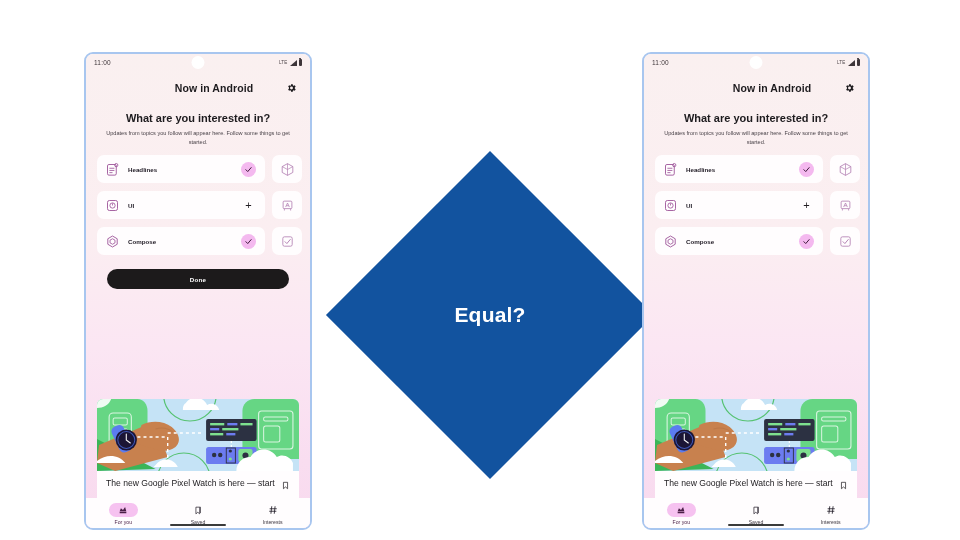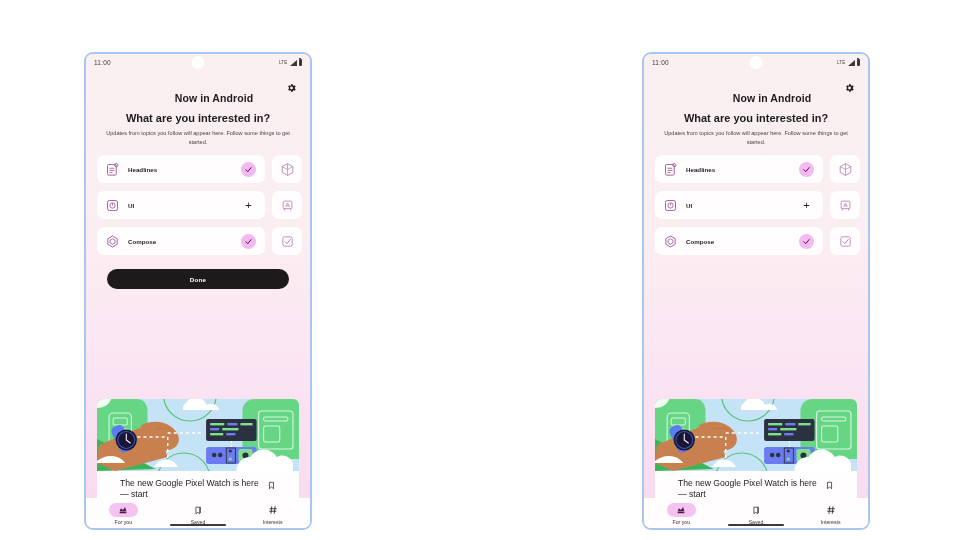--- a/index.html
+++ b/index.html
@@ -37,21 +37,21 @@
   .sig{width:0;height:0;border-style:solid;border-width:0 0 6px 7px;border-color:transparent transparent #3d3539 transparent;}
   .batt{width:3.5px;height:7px;background:#3d3539;border-radius:1px;position:relative;}
   .batt:after{content:"";position:absolute;top:-1.3px;left:.9px;width:1.7px;height:1px;background:#3d3539;border-radius:1px;}
   .notch{
     position:absolute;left:50%;top:2px;transform:translateX(-50%);
     width:13px;height:13px;border-radius:50%;background:#ffffff;
   }
 
   
   .appbar{
-    flex:0 0 auto;height:33px;display:flex;align-items:flex-end;
+    flex:0 0 auto;height:33px;display:flex;align-items:center;
     justify-content:center;position:relative;margin-left:32px;
   }
   .app-title{font-size:10.5px;font-weight:bold;color:#1d1b1e;letter-spacing:.1px;}
   .gear{position:absolute;right:13px;top:50%;transform:translateY(-50%);
         width:11px;height:11px;display:block;}
 
   
   .ob-head{padding:8px 12px 0;text-align:center;flex:0 0 auto;}
   .ob-title{font-size:11px;font-weight:bold;color:#1d1b1e;margin-bottom:5px;}
   .ob-sub{font-size:5.6px;line-height:1.55;color:#4b444a;padding:0 8px;}
@@ -79,21 +79,21 @@
   .done-btn{
     height:20px;border-radius:12px;background:#1c1a1b;color:#ffffff;
     display:flex;align-items:center;justify-content:center;
     font-size:6.2px;font-weight:bold;letter-spacing:.2px;border:none;width:100%;
   }
   .spacer{flex:1 1 auto;}
 
   
   .feed{flex:0 0 auto;background:#fffdfe;margin:0 11px;border-radius:6px 6px 0 0;overflow:hidden;}
   .hero{width:100%;height:72px;display:block;}
-  .feed-body{display:flex;align-items:flex-start;padding:7px 23px 0;height:27px;box-sizing:border-box;}
+  .feed-body{display:flex;align-items:flex-start;padding:7px 9px 0;height:27px;box-sizing:border-box;}
   .feed-title{flex:1;font-size:8.6px;line-height:1.25;color:#1d1b1e;overflow:hidden;}
   .bookmark{width:9px;height:11px;flex:0 0 auto;margin-top:2px;}
 
   
   .bottomnav{
     flex:0 0 auto;background:#fffdfe;display:flex;align-items:center;
     justify-content:space-around;padding:5px 0 3px;position:relative;
   }
   .navitem{display:flex;flex-direction:column;align-items:center;width:58px;}
   .navpill{
@@ -305,20 +305,24 @@
               </svg>
           </span>
           <span class="navlabel">Interests</span>
         </div>
         <div class="gesturebar"></div>
       </div>
 
     </div>
   </div>
 
+  <div class="diamond-wrap">
+    <div class="diamond"></div>
+    <div class="diamond-label">Equal?</div>
+  </div>
 
   <div class="phone right">
     <div class="screen">
 
       <div class="statusbar">
         <span class="clock">11:00</span>
         <span class="notch"></span>
         <span class="sb-right">
           <span class="lte">LTE</span>
           <span class="sig"></span>

